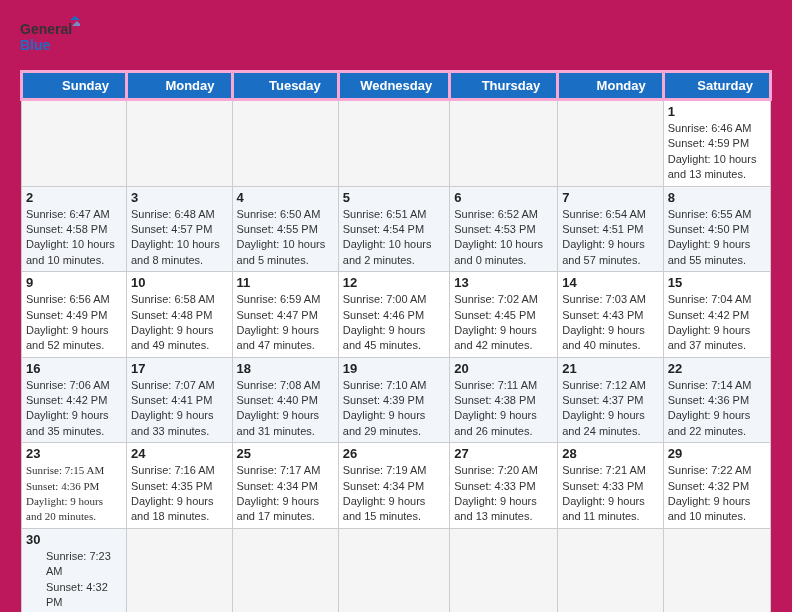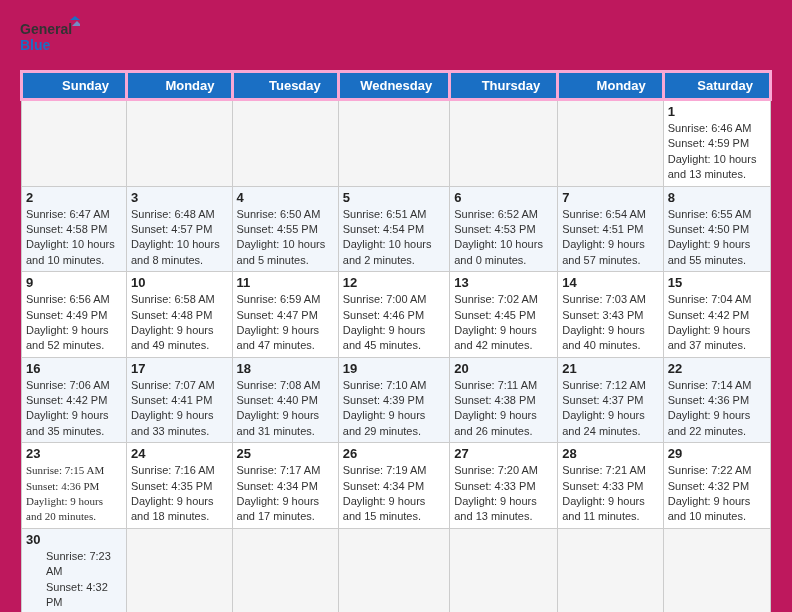--- a/index.html
+++ b/index.html
@@ -221,21 +221,21 @@
           <td>
             <span class="day-number">13</span>
             <div class="day-info" style="white-space: pre-line;">Sunrise: 7:02 AM
 Sunset: 4:45 PM
 Daylight: 9 hours
 and 42 minutes.</div>
           </td>
           <td>
             <span class="day-number">14</span>
             <div class="day-info" style="white-space: pre-line;">Sunrise: 7:03 AM
-Sunset: 3:43 PM
+Sunset: 4:43 PM
 Daylight: 9 hours
 and 40 minutes.</div>
           </td>
           <td>
             <span class="day-number">15</span>
             <div class="day-info" style="white-space: pre-line;">Sunrise: 7:04 AM
 Sunset: 4:42 PM
 Daylight: 9 hours
 and 37 minutes.</div>
           </td>

